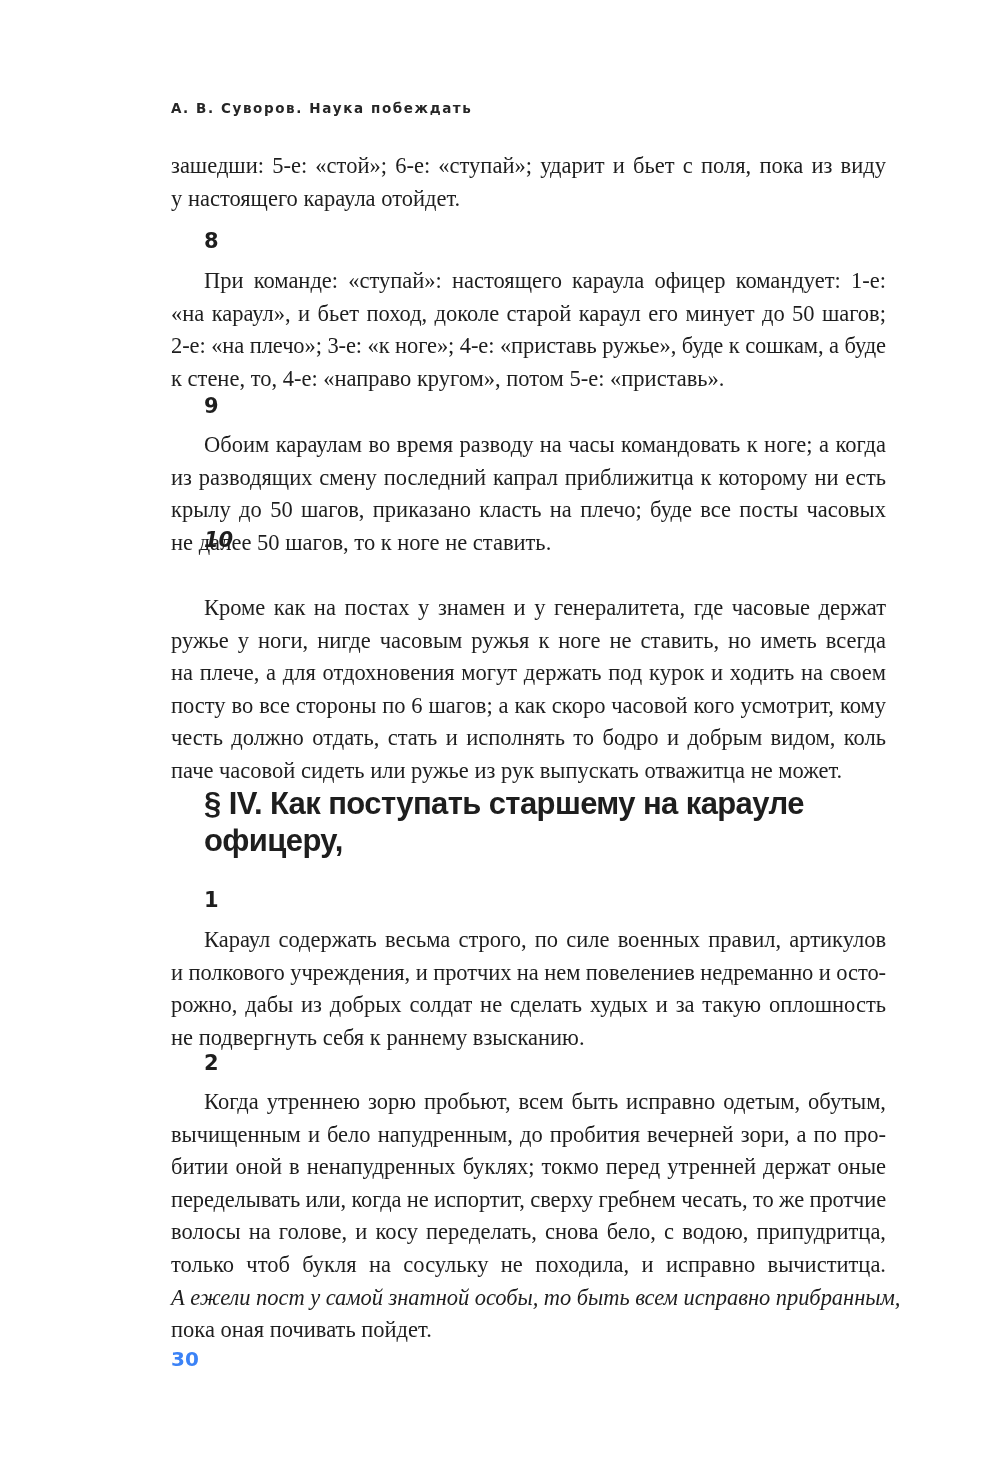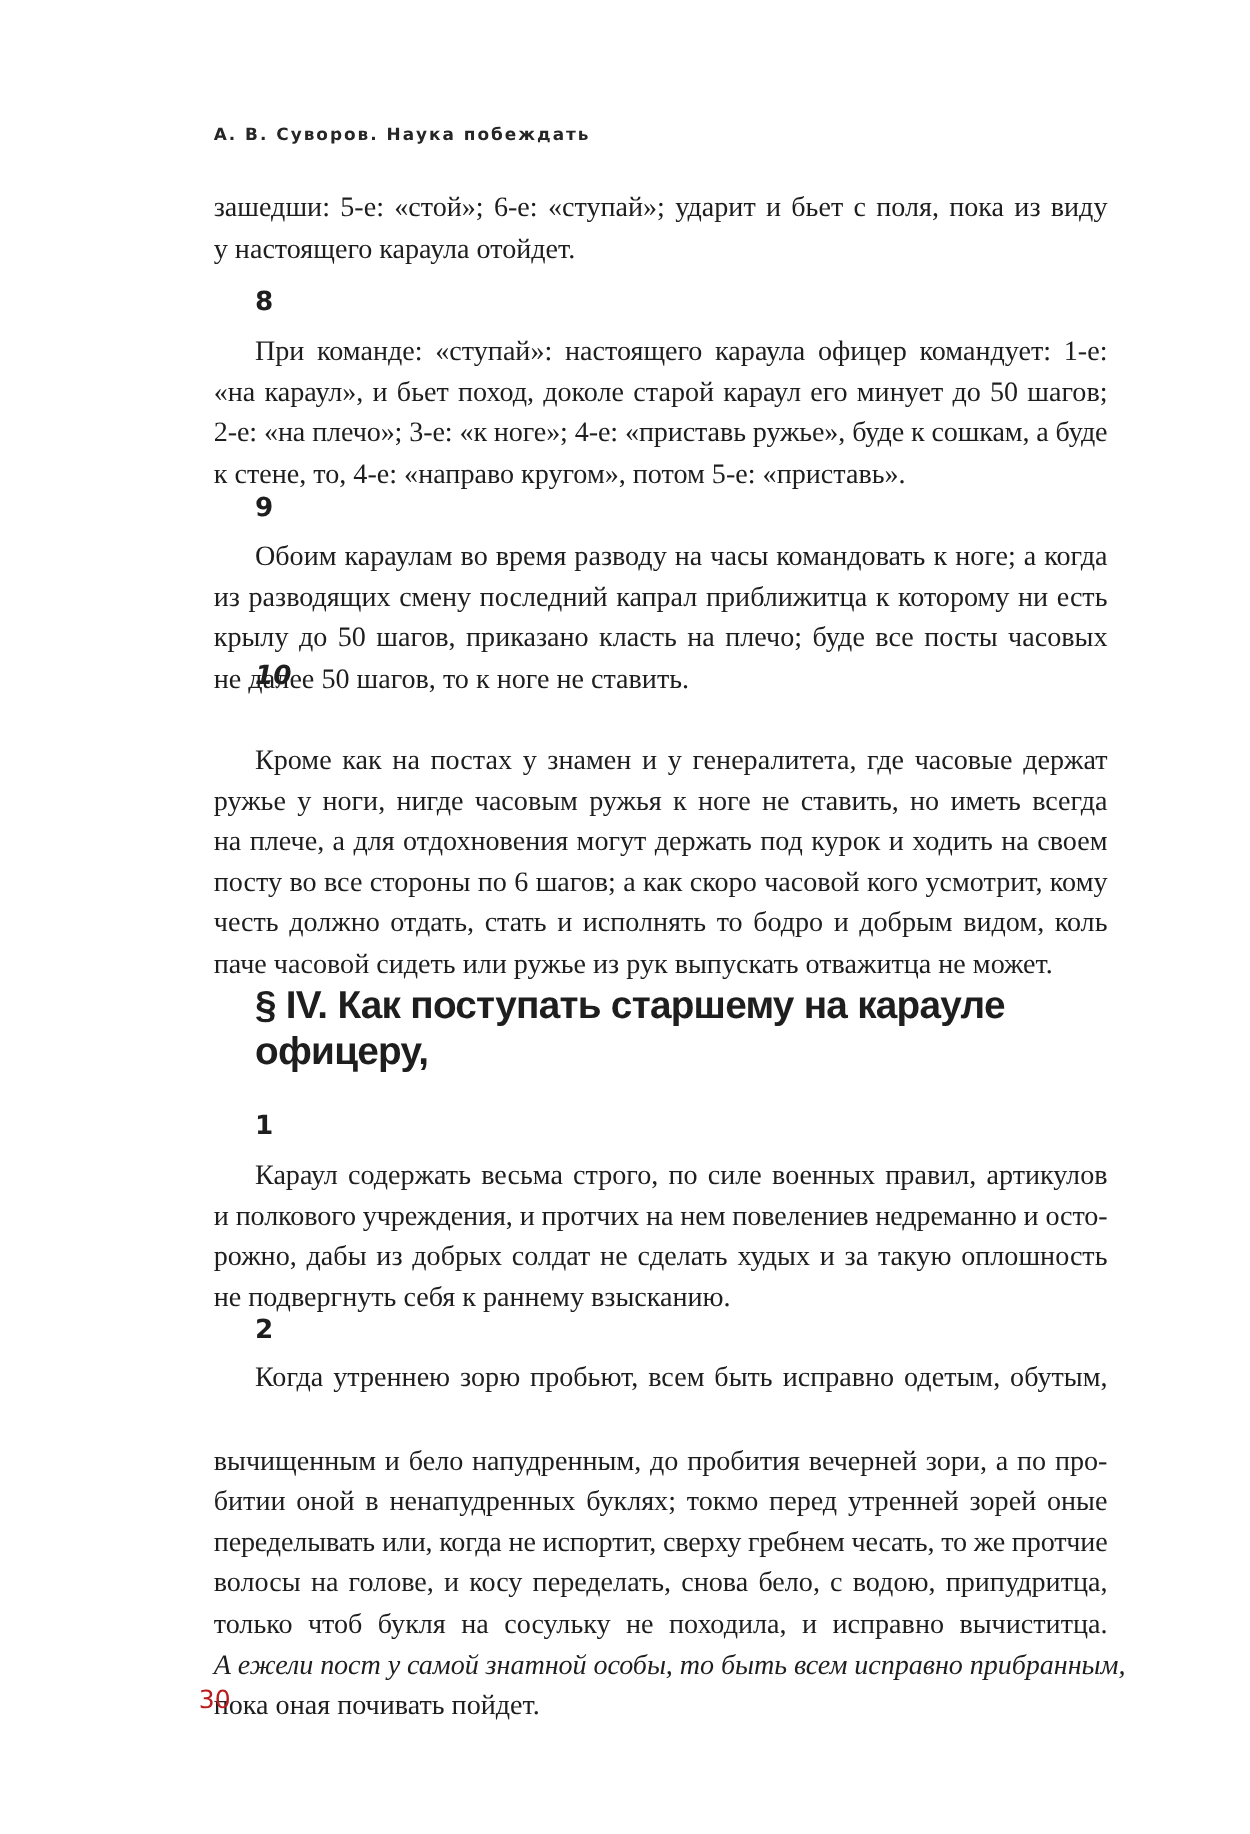--- a/index.html
+++ b/index.html
@@ -59,26 +59,26 @@
     width: 690px;
     font-family: "Liberation Sans", sans-serif;
     font-weight: bold;
     font-size: 31px;
     line-height: 37px;
     color: #1e1e1e;
     letter-spacing: -0.6px;
   }
   .page-number {
     position: absolute;
-    left: 159px;
+    left: 171px;
     top: 1347px;
     font-family: "DejaVu Sans", sans-serif;
-    font-weight: normal;
+    font-weight: bold;
     font-size: 20px;
-    color: #b91c1c;
+    color: #3b82f6;
   }
 </style>
 </head>
 <body>
 
 <div>
 
   <div class="running-head">А. В. Суворов. Наука побеждать</div>
 
   <div class="text-block" style="top:150px;">
@@ -120,22 +120,22 @@
   <div class="text-block" style="top:924px;">
     <span class="line" style="padding-left: 33px; width: 682px;">Караул содержать весьма строго, по силе военных правил, артикулов</span>
     <span class="line" style="width: 715px; letter-spacing: -0.0810268px;">и полкового учреждения, и протчих на нем повелениев недреманно и осто-</span>
     <span class="line" style="width: 715px;">рожно, дабы из добрых солдат не сделать худых и за такую оплошность</span>
     <span class="line last" style="width: 715px;">не подвергнуть себя к раннему взысканию.</span>
   </div>
 
   <div class="item-num" style="top:1051px;">2</div>
   <div class="text-block" style="top:1086px;">
     <span class="line" style="padding-left: 33px; width: 682px;">Когда утреннею зорю пробьют, всем быть исправно одетым, обутым,</span>
-    <span class="line" style="width: 715px; margin-top: 34px;">вычищенным и бело напудренным, до пробития вечерней зори, а по про-</span>
-    <span class="line" style="width: 715px;">битии оной в ненапудренных буклях; токмо перед утренней зорей оные</span>
+    <span class="line" style="width: 715px;">вычищенным и бело напудренным, до пробития вечерней зори, а по про-</span>
+    <span class="line" style="width: 715px;">битии оной в ненапудренных буклях; токмо перед утренней держат оные</span>
     <span class="line" style="width: 715px; letter-spacing: -0.130351px;">переделывать или, когда не испортит, сверху гребнем чесать, то же протчие</span>
     <span class="line" style="width: 715px;">волосы на голове, и косу переделать, снова бело, с водою, припудритца,</span>
     <span class="line" style="width: 715px;">только чтоб букля на сосульку не походила, и исправно вычиститца.</span>
     <span class="line" style="width: 715px; letter-spacing: -0.0548007px; font-style: italic;">А ежели пост у самой знатной особы, то быть всем исправно прибранным,</span>
     <span class="line last" style="width: 715px;">пока оная почивать пойдет.</span>
   </div>
 
   <div class="page-number">30</div>
 
 </div>

